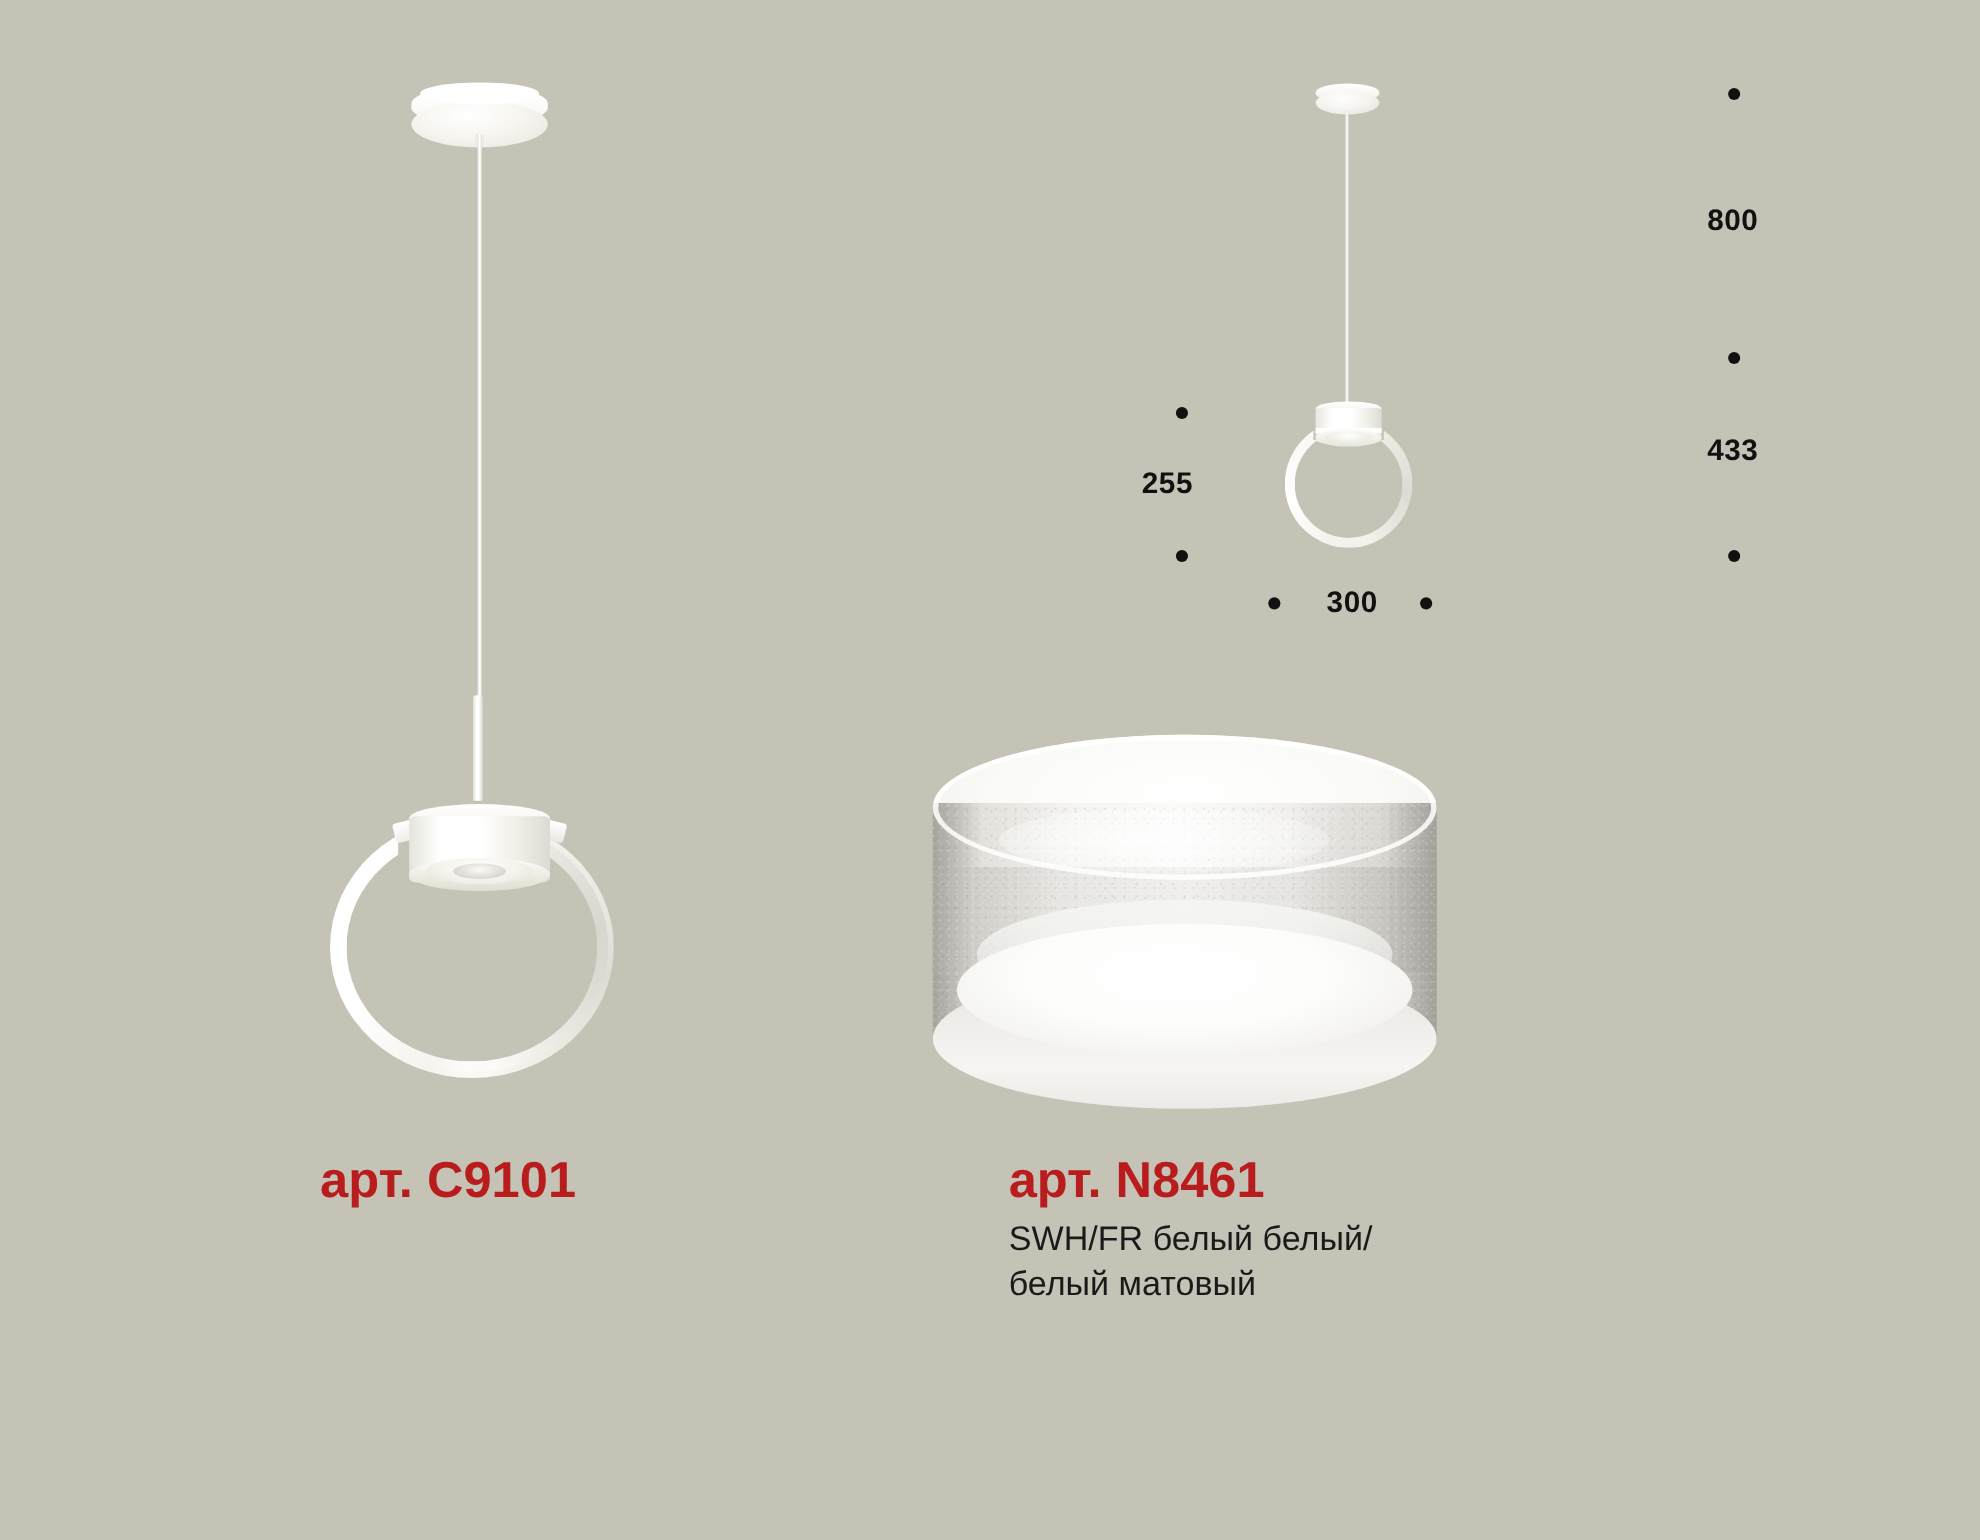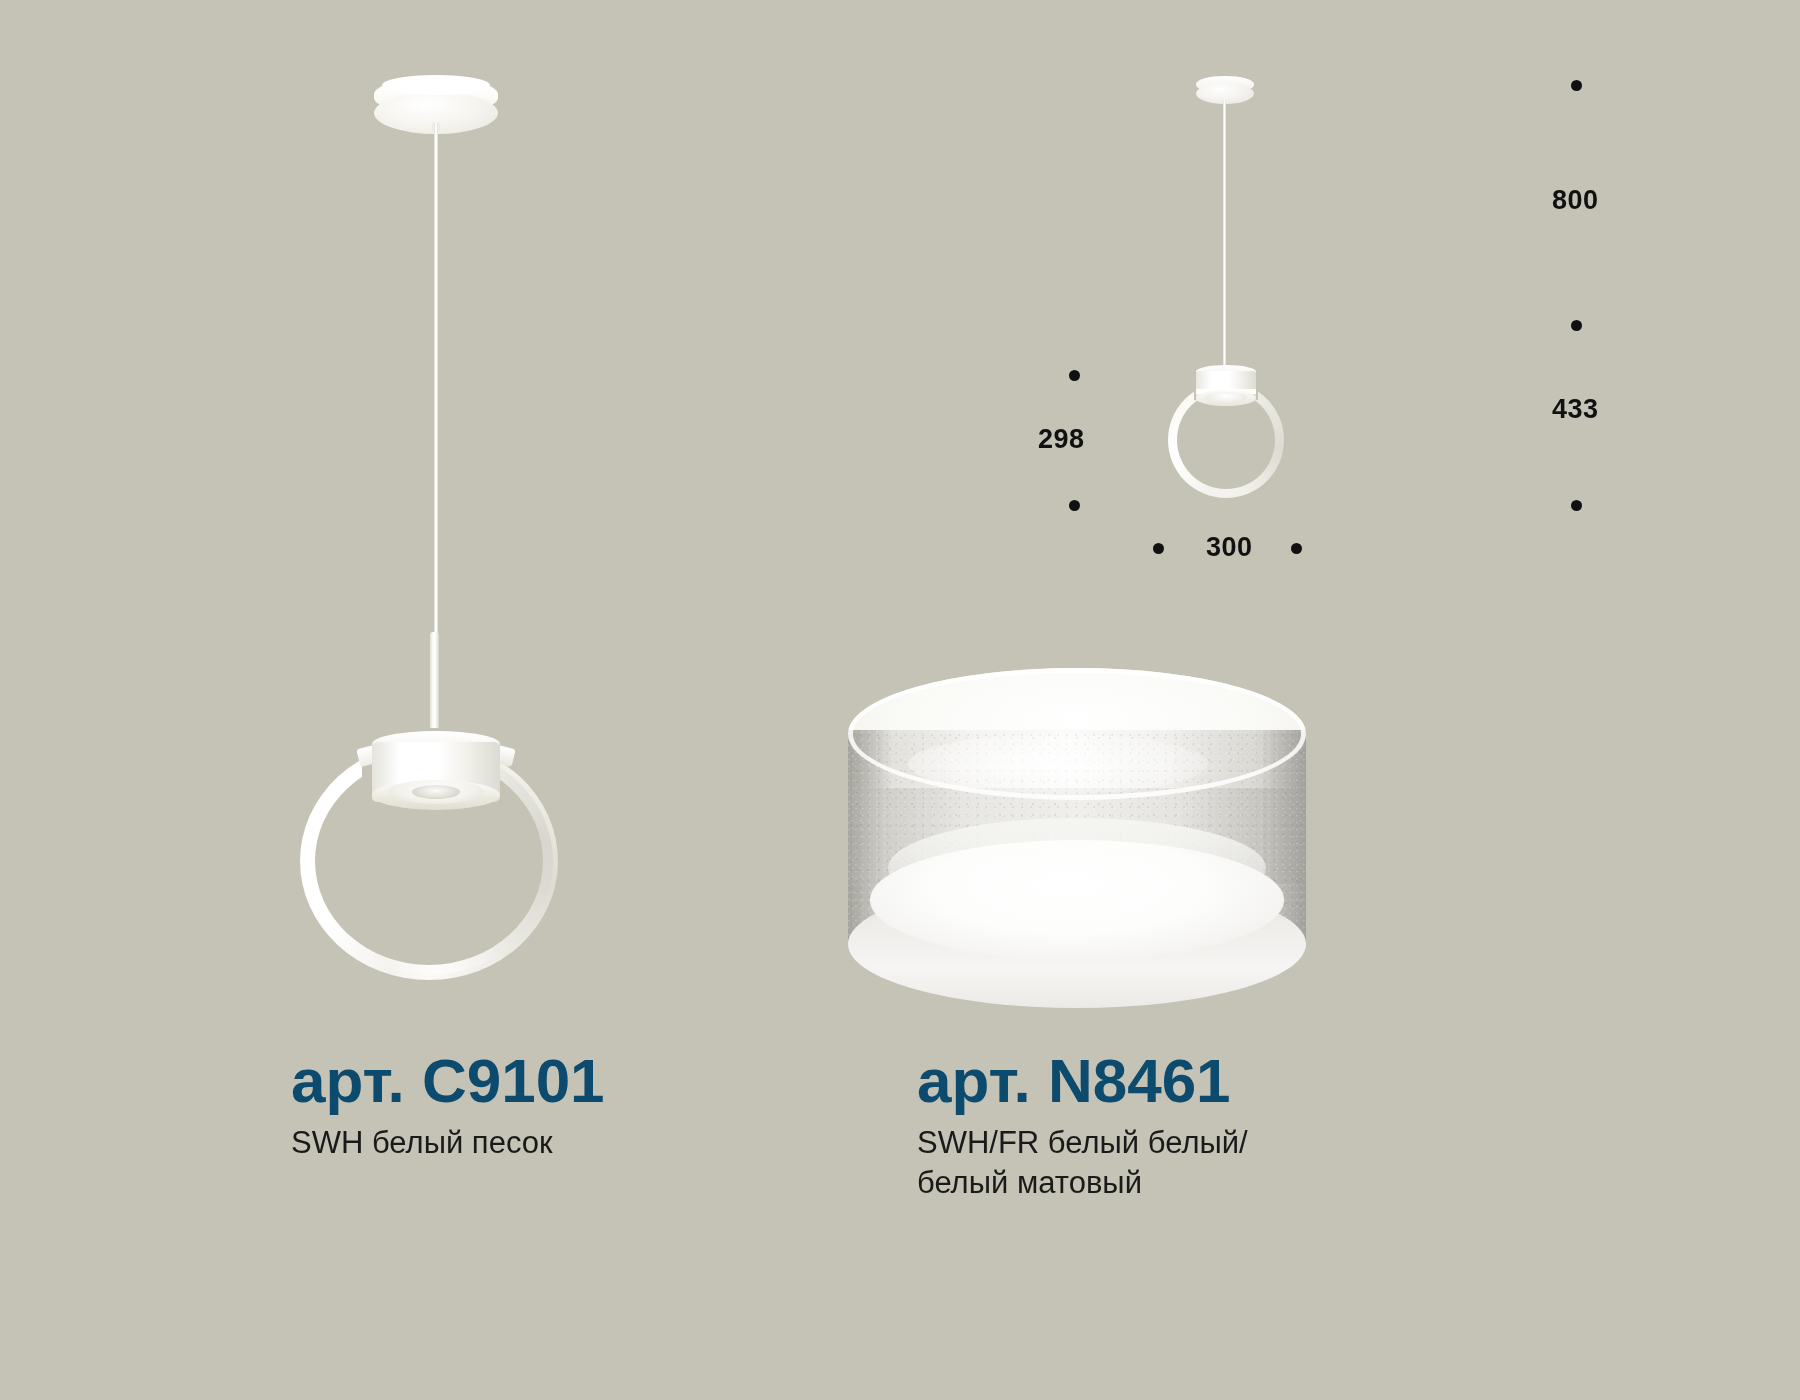--- a/index.html
+++ b/index.html
@@ -33,22 +33,22 @@
     color: #111111;
     letter-spacing: 0.5px;
     white-space: nowrap;
   }
 
   
   .caption { position: absolute; }
   .caption .art {
     font-family: "Liberation Sans", sans-serif;
     font-weight: bold;
-    font-size: 62px;
-    color: #0c4a6e;
+    font-size: 46px;
+    color: #b91c1c;
     line-height: 1.05;
     white-space: nowrap;
   }
   .caption .sub {
     font-family: "Liberation Sans", sans-serif;
     font-weight: normal;
     font-size: 31px;
     color: #1a1a1a;
     line-height: 1.3;
     margin-top: 10px;
@@ -389,42 +389,41 @@
   </div>
 
   <div class="dot" style="left:1571px;top:80px;"></div>
   <div class="dim-label" style="left:1552px;top:185px;">800</div>
   <div class="dot" style="left:1571px;top:320px;"></div>
 
   <div class="dim-label" style="left:1552px;top:394px;">433</div>
   <div class="dot" style="left:1571px;top:500px;"></div>
 
   <div class="dot" style="left:1069px;top:370px;"></div>
-  <div class="dim-label" style="left:1038px;top:424px;">298</div>
+  <div class="dim-label" style="left:1038px;top:424px;">255</div>
   <div class="dot" style="left:1069px;top:500px;"></div>
 
   <div class="dot" style="left:1153px;top:543px;"></div>
   <div class="dim-label" style="left:1206px;top:532px;">300</div>
   <div class="dot" style="left:1291px;top:543px;"></div>
 
   <div class="shade">
     <div class="rim-top"></div>
     <div class="drum"></div>
     <div class="drum-band"></div>
     <div class="texture"></div>
     <div class="bottom-edge"></div>
     <div class="inner-shadow"></div>
     <div class="diffuser"></div>
     <div class="ring-top-lip"></div>
     <div class="gloss"></div>
   </div>
 
   <div class="caption" style="left:291px;top:1048px;">
     <div class="art">арт. C9101</div>
-    <div class="sub">SWH белый песок</div>
   </div>
 
   <div class="caption" style="left:917px;top:1048px;">
     <div class="art">арт. N8461</div>
     <div class="sub">SWH/FR белый белый/
 белый матовый</div>
   </div>
 
 </div>
 

